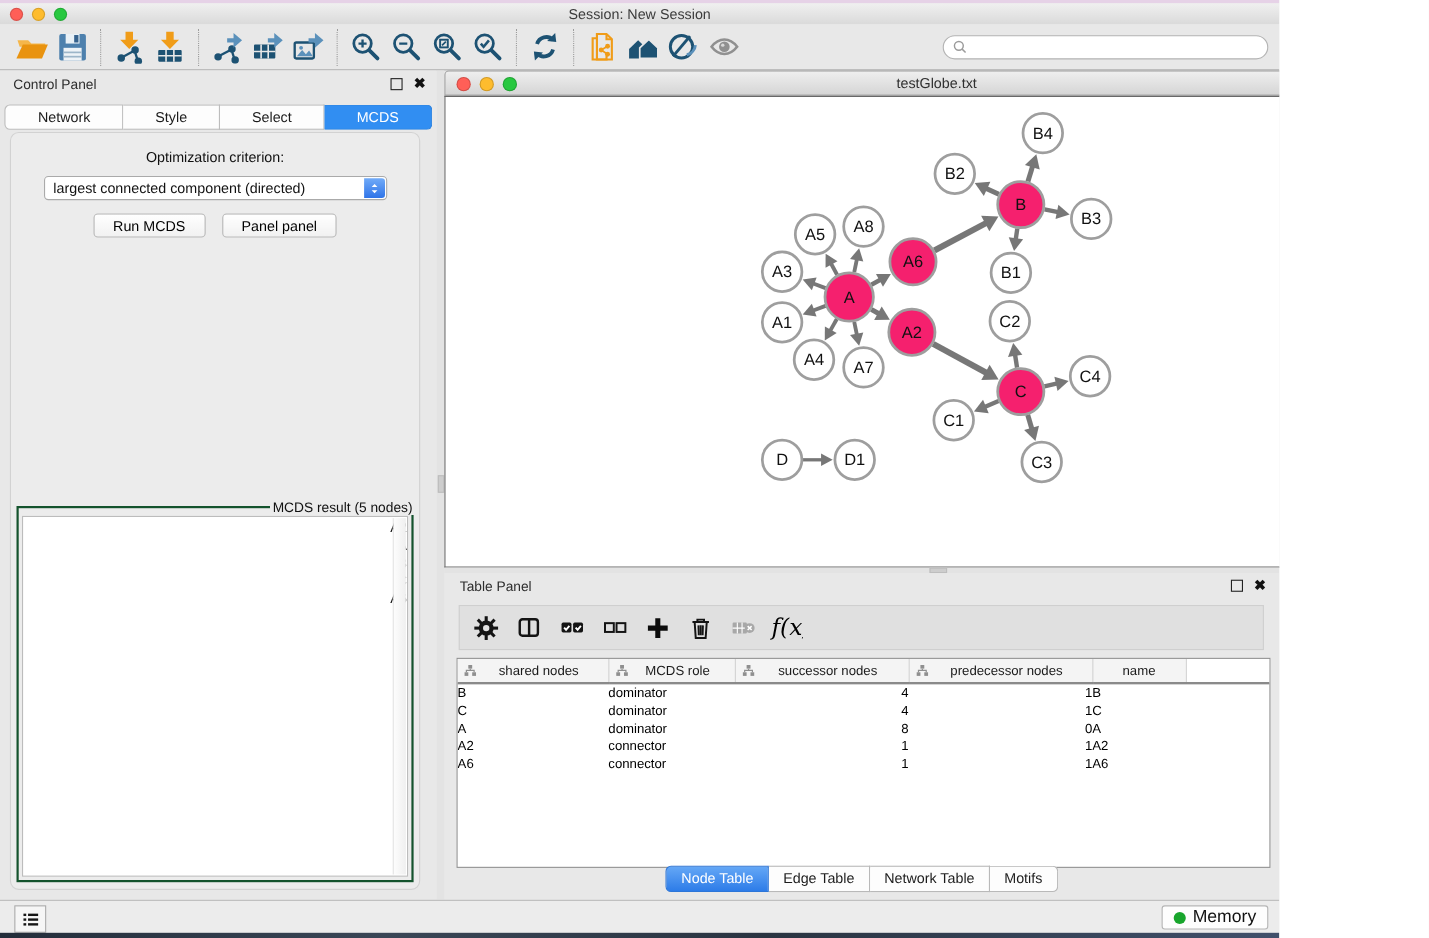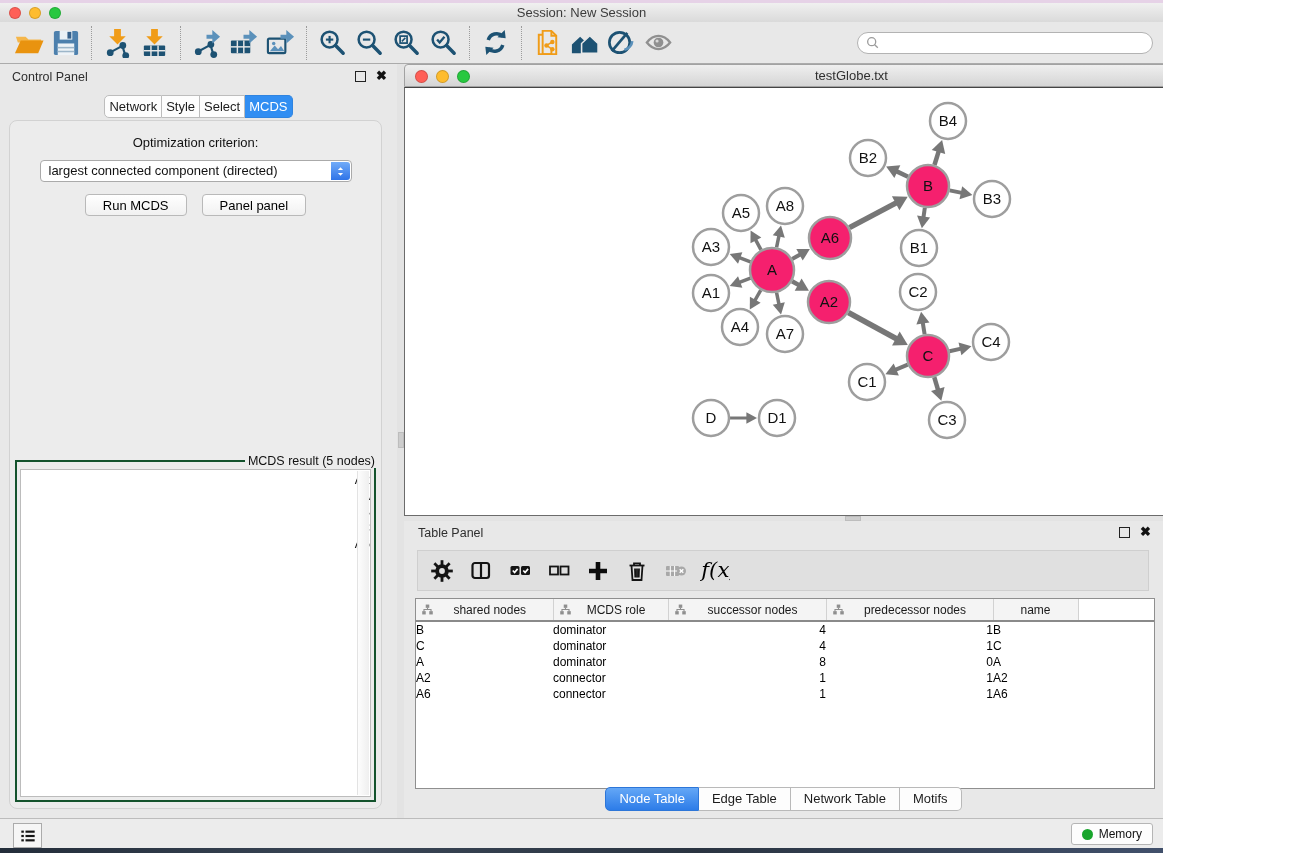--- a/index.html
+++ b/index.html
@@ -27,21 +27,21 @@
   .search-wrap input{border:none;outline:none;flex:1;font-size:12px;background:transparent;
                      font-family:"Liberation Sans",sans-serif;}
 
   
   .control-panel{position:absolute;left:0;top:64px;width:397px;bottom:35px;background:#e8e8e8;}
   .panel-title{position:absolute;top:6px;left:12px;font-size:12.5px;color:#2e2e2e;}
   .winbtns{position:absolute;top:6px;right:10px;display:flex;gap:10px;align-items:center;}
   .float-box{width:9px;height:9px;border:1.5px solid #222;}
   .close-x{font-size:13px;font-weight:bold;color:#111;line-height:12px;}
   .cp-tabs{position:absolute;top:31px;left:0;right:0;display:flex;justify-content:center;}
-  .tab{height:21px;line-height:21px;padding:0 4px;font-size:13px;background:#fdfdfd;
+  .tab{height:21px;line-height:21px;padding:0 29px;font-size:13px;background:#fdfdfd;
        border:1px solid #bdbdbd;border-left:none;color:#1c1c1c;cursor:default;}
   .tab:first-child{border-left:1px solid #bdbdbd;border-radius:5px 0 0 5px;}
   .tab:last-child{border-radius:0 5px 5px 0;}
   .tab.active{background:#318ef2;border-color:#2f84e0;color:#fff;}
   .cp-body{position:absolute;left:9px;right:15px;top:56px;bottom:9px;background:#ececec;
            border:1px solid #d2d2d2;border-radius:8px;}
   .opt-label{margin-top:14px;text-align:center;font-size:13px;}
   .opt-select{margin:10px auto 0;width:312px;height:22px;background:#fff;border:1px solid #aaa;
               border-radius:4px;position:relative;font-size:13px;line-height:20px;
               padding-left:8px;box-sizing:border-box;cursor:default;}
@@ -102,21 +102,21 @@
   .btab:first-child{border-left:1px solid #b9b9b9;border-radius:5px 0 0 5px;}
   .btab:last-child{border-radius:0 5px 5px 0;}
   .btab.active{background:linear-gradient(#64a7f6,#2d7ce8);border-color:#2d76d8;color:#fff;}
 
   
   .statusbar{position:absolute;left:0;right:0;top:818px;height:30px;background:#ececec;border-top:1px solid #bcbcbc;}
   .list-btn{position:absolute;left:13px;top:4px;width:27px;height:23px;background:#f6f6f6;
             border:1px solid #ababab;display:flex;align-items:center;justify-content:center;cursor:default;}
   .memory-btn{position:absolute;right:10px;top:4px;height:22px;padding:0 10px;background:#fdfdfd;
               border:1px solid #b5b5b5;border-radius:3px;display:flex;align-items:center;gap:6px;
-              font-size:12px;box-sizing:border-box;cursor:default;}
+              font-size:16px;box-sizing:border-box;cursor:default;}
   .mem-dot{width:11px;height:11px;border-radius:50%;}
   .desktop-strip{position:absolute;left:0;right:0;bottom:0;height:5px;
                  background:linear-gradient(90deg,#232d3a,#3a4656 30%,#2a3441 60%,#41506b);}
   .fx-text{font-family:"DejaVu Serif",serif;font-style:italic;font-size:17px;color:#9a9a9a;}
 </style>
 </head>
 <body>
 
 <div id="app">
   <div class="top-strip"></div>

